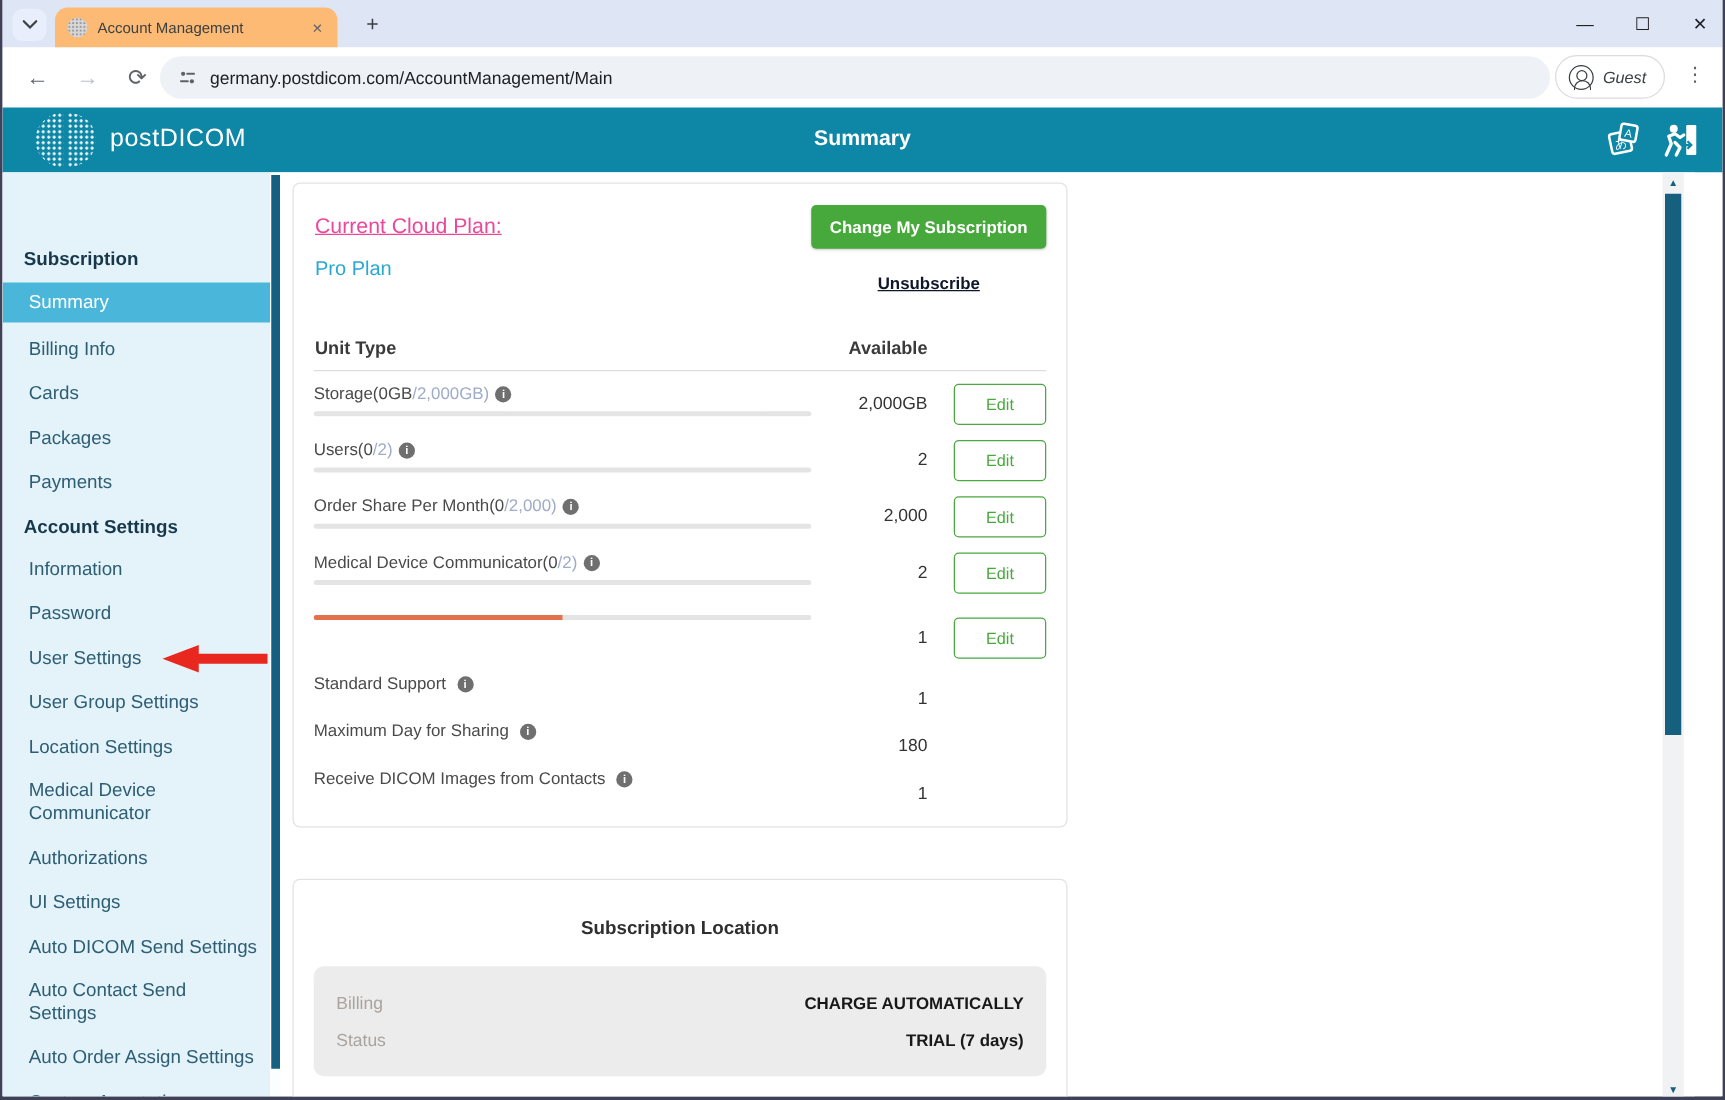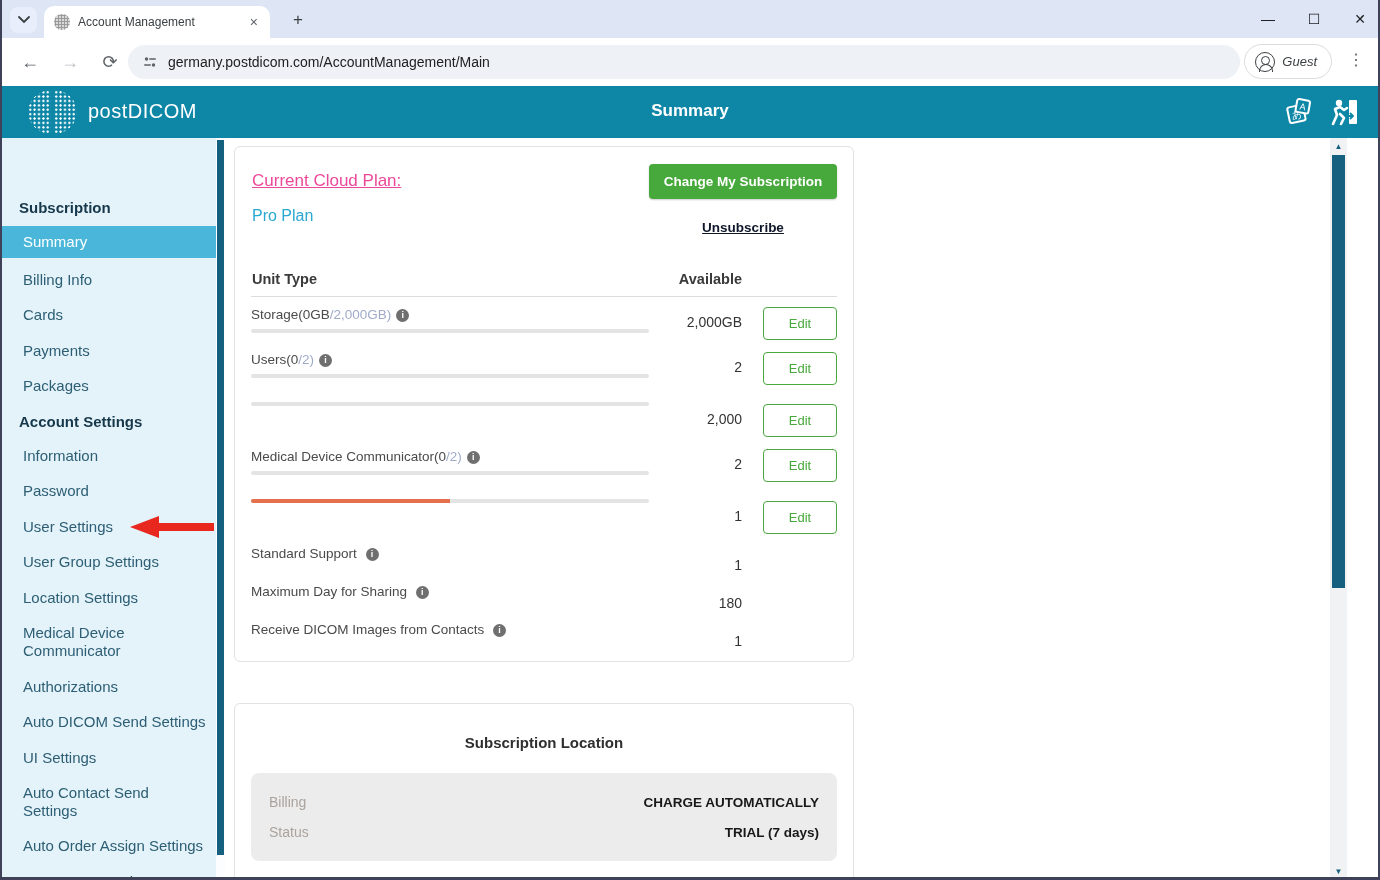--- a/index.html
+++ b/index.html
@@ -3,21 +3,21 @@
 <meta charset="utf-8">
 <style>
   * { box-sizing: border-box; margin: 0; padding: 0; }
   html,body { width:1380px; height:880px; overflow:hidden; }
   body { font-family:"Liberation Sans", sans-serif; background:#fff; position:relative; }
   .window { position:absolute; inset:0; border-left:2px solid #3e4157; border-right:2px solid #3e4157; border-bottom:3px solid #3e4157; overflow:hidden; }
 
   
   .tabstrip { position:absolute; left:0; top:0; width:100%; height:38px; background:#dee6f6; }
   .tab-search-btn { position:absolute; left:8px; top:7px; width:27px; height:26px; border-radius:8px; background:#e8eefb; display:flex; align-items:center; justify-content:center; color:#3c4043; cursor:pointer; }
-  .tab { position:absolute; left:42px; top:6px; width:226px; height:32px; background:#ffffff; border-radius:10px 10px 0 0; display:flex; align-items:center; padding:0 10px; }
+  .tab { position:absolute; left:42px; top:6px; width:226px; height:32px; background:#fdba74; border-radius:10px 10px 0 0; display:flex; align-items:center; padding:0 10px; }
   .favicon { width:16px; height:16px; border-radius:50%; background:
       radial-gradient(#9a9a9a 1px, transparent 1.2px);
       background-size:3px 3px; background-color:#d9d9d9; margin-right:8px; flex:0 0 auto; }
   .tab-title { font-size:12px; color:#3c4043; flex:1; white-space:nowrap; overflow:hidden; }
   .tab-close { font-size:14px; color:#5f6368; padding:0 2px; cursor:pointer; }
   .new-tab-btn { position:absolute; left:284px; top:8px; width:24px; height:24px; font-size:17px; color:#3c4043; display:flex; align-items:center; justify-content:center; border-radius:50%; cursor:pointer; }
   .win-controls { position:absolute; right:10px; top:0; height:38px; display:flex; align-items:center; gap:30px; color:#202124; }
   .win-btn { font-size:14px; width:16px; text-align:center; cursor:pointer; }
 
   .toolbar { position:absolute; left:0; top:38px; width:100%; height:48px; background:#fff; display:flex; align-items:center; }
@@ -171,38 +171,38 @@
     </div>
   </div>
 
   <div class="content">
 
     <div class="sidebar">
       <div class="s-header">Subscription</div>
       <div class="s-item active">Summary</div>
       <div class="s-item">Billing Info</div>
       <div class="s-item">Cards</div>
+      <div class="s-item">Packages</div>
       <div class="s-item">Payments</div>
-      <div class="s-item">Packages</div>
       <div class="s-header">Account Settings</div>
       <div class="s-item">Information</div>
       <div class="s-item">Password</div>
       <div class="s-item">
         <span>User Settings</span>
         <span class="red-arrow">
             <span class="shaft"></span>
             <span class="head"></span>
           </span>
       </div>
       <div class="s-item">User Group Settings</div>
       <div class="s-item">Location Settings</div>
       <div class="s-item">Medical Device Communicator</div>
       <div class="s-item">Authorizations</div>
+      <div class="s-item">UI Settings</div>
       <div class="s-item">Auto DICOM Send Settings</div>
-      <div class="s-item">UI Settings</div>
       <div class="s-item">Auto Contact Send Settings</div>
       <div class="s-item">Auto Order Assign Settings</div>
       <div class="s-item">Custom Annotations</div>
     </div>
     <div class="sidebar-sb">
         <div class="thumb"></div>
       </div>
 
     <div class="main">
 
@@ -231,20 +231,21 @@
           <div class="u-row">
             <div class="u-label"><span>Users</span><span class="u-frac"><span class="u-used">(0</span><span>/2)</span></span><span class="info-icon">i</span></div>
             <div class="u-bar">
                 <div class="u-fill" style="width: 0%;"></div>
               </div>
             <span class="u-avail">2</span>
             <button class="edit-btn">Edit</button>
           </div>
 
           <div class="u-row">
+            <div class="u-label"><span>Order Share Per Month</span><span class="u-frac"><span class="u-used">(0</span><span>/2,000)</span></span><span class="info-icon">i</span></div>
             <div class="u-bar">
                 <div class="u-fill" style="width: 0%;"></div>
               </div>
             <span class="u-avail">2,000</span>
             <button class="edit-btn">Edit</button>
           </div>
 
           <div class="u-row">
             <div class="u-label"><span>Medical Device Communicator</span><span class="u-frac"><span class="u-used">(0</span><span>/2)</span></span><span class="info-icon">i</span></div>
             <div class="u-bar">

